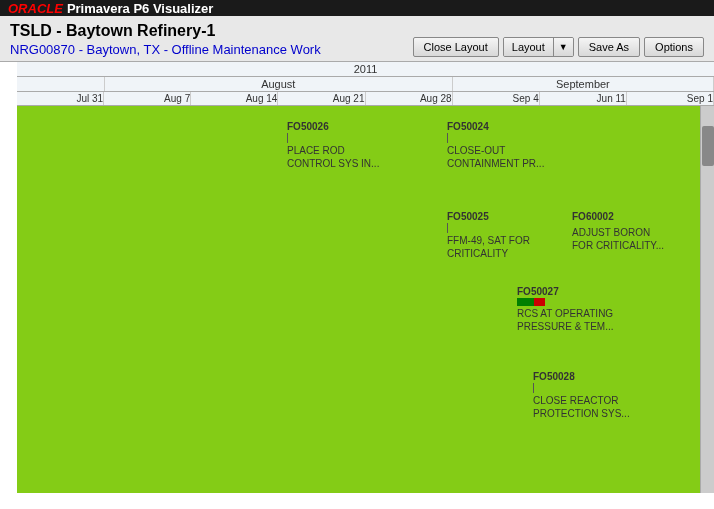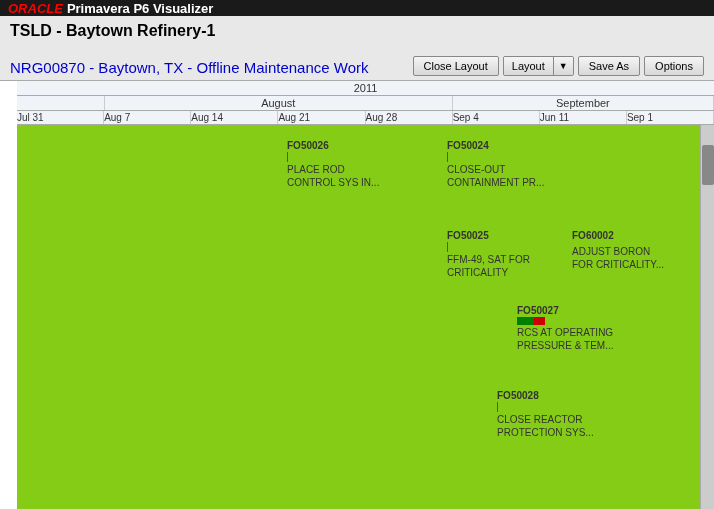--- a/index.html
+++ b/index.html
@@ -34,22 +34,22 @@
       justify-content: space-between;
     }
     #header-left {}
     #header-title {
       font-size: 16px;
       font-weight: bold;
       color: #000;
     }
     #header-subtitle {
       color: #0000cc;
-      font-size: 15px;
-      margin-top: 19px;
+      font-size: 13px;
+      margin-top: 2px;
     }
     #header-buttons {
       display: flex;
       gap: 4px;
       align-items: center;
       margin-top: 4px;
     }
     .header-btn {
       padding: 3px 10px;
       font-size: 11px;
@@ -111,21 +111,21 @@
       color: #333;
       border-right: 1px solid #ccc;
       padding: 1px 0;
     }
     .timeline-week-row {
       display: flex;
       background: #f0f4f8;
     }
     .timeline-week-cell {
       flex: 1;
-      text-align: left;
+      text-align: right;
       font-size: 10px;
       color: #333;
       border-right: 1px solid #ccc;
       padding: 1px 0;
     }
 
     
     #main-area {
       display: flex;
       flex-direction: column;
@@ -276,21 +276,21 @@
 
     <div class="task-node" style="left:500px; top:180px;">
       <span class="task-id">FO50027</span>
       <div class="task-bar">
         <div class="bar-green" style="width:60%;"></div>
         <div class="bar-red" style="width:40%;"></div>
       </div>
       <span class="task-desc">RCS AT OPERATING<br>PRESSURE &amp; TEM...</span>
     </div>
 
-    <div class="task-node" style="left:480px; top:265px;">
+    <div class="task-node" style="left:516px; top:265px;">
       <span class="task-id">FO50028</span>
       <div class="task-line"></div>
       <span class="task-desc">CLOSE REACTOR<br>PROTECTION SYS...</span>
     </div>
 
 
     <div id="scrollbar-right">
       <div id="scrollbar-thumb"></div>
     </div>
   </div>

